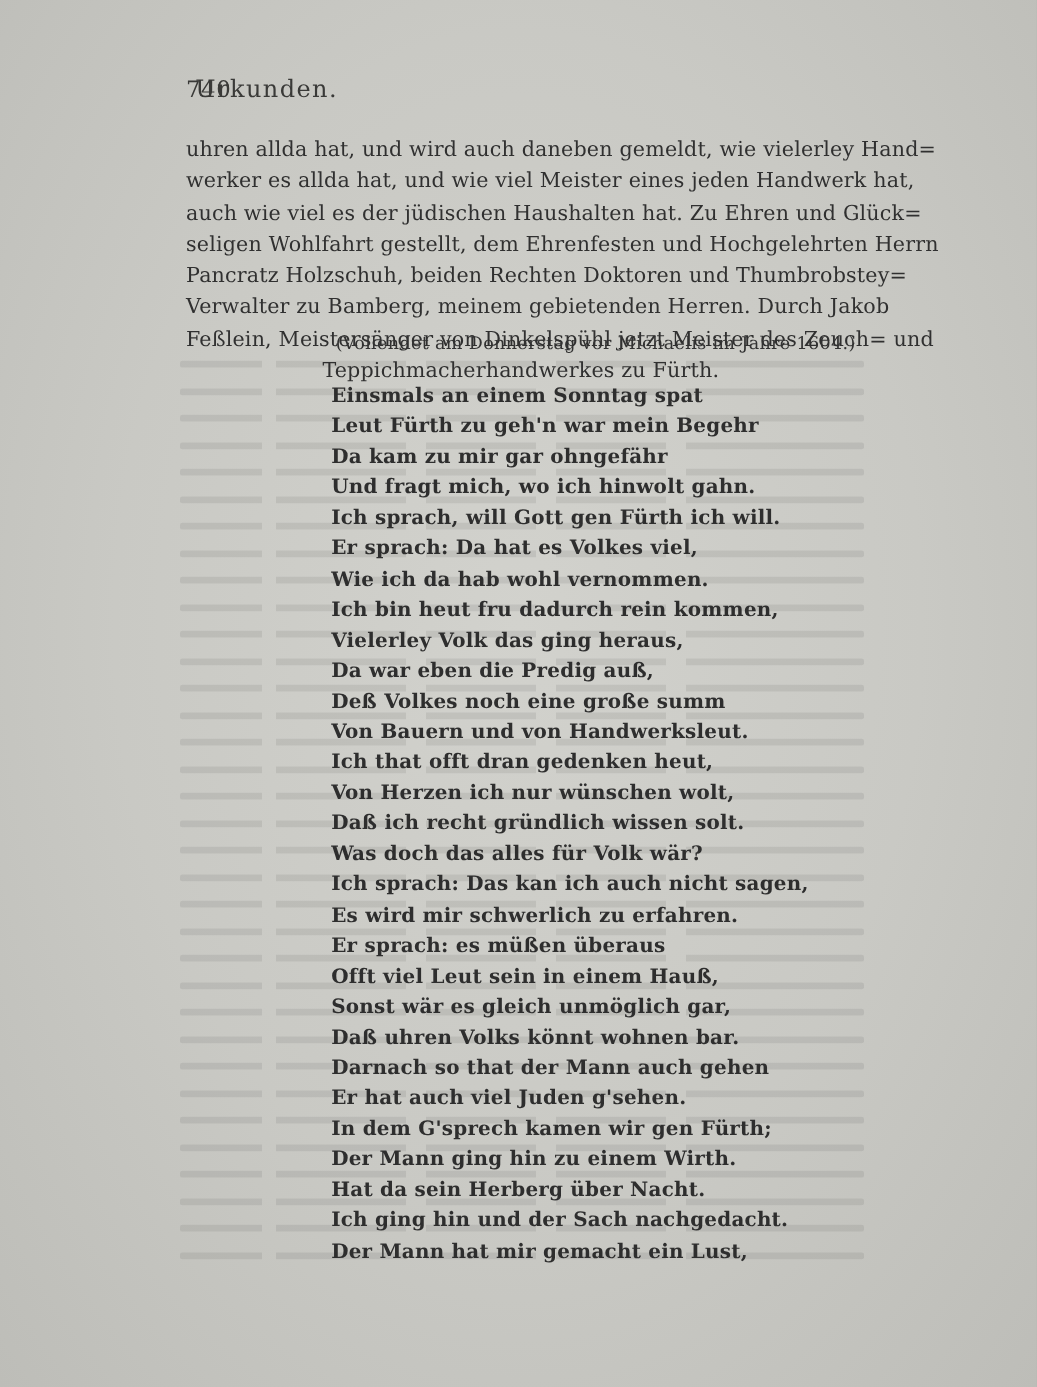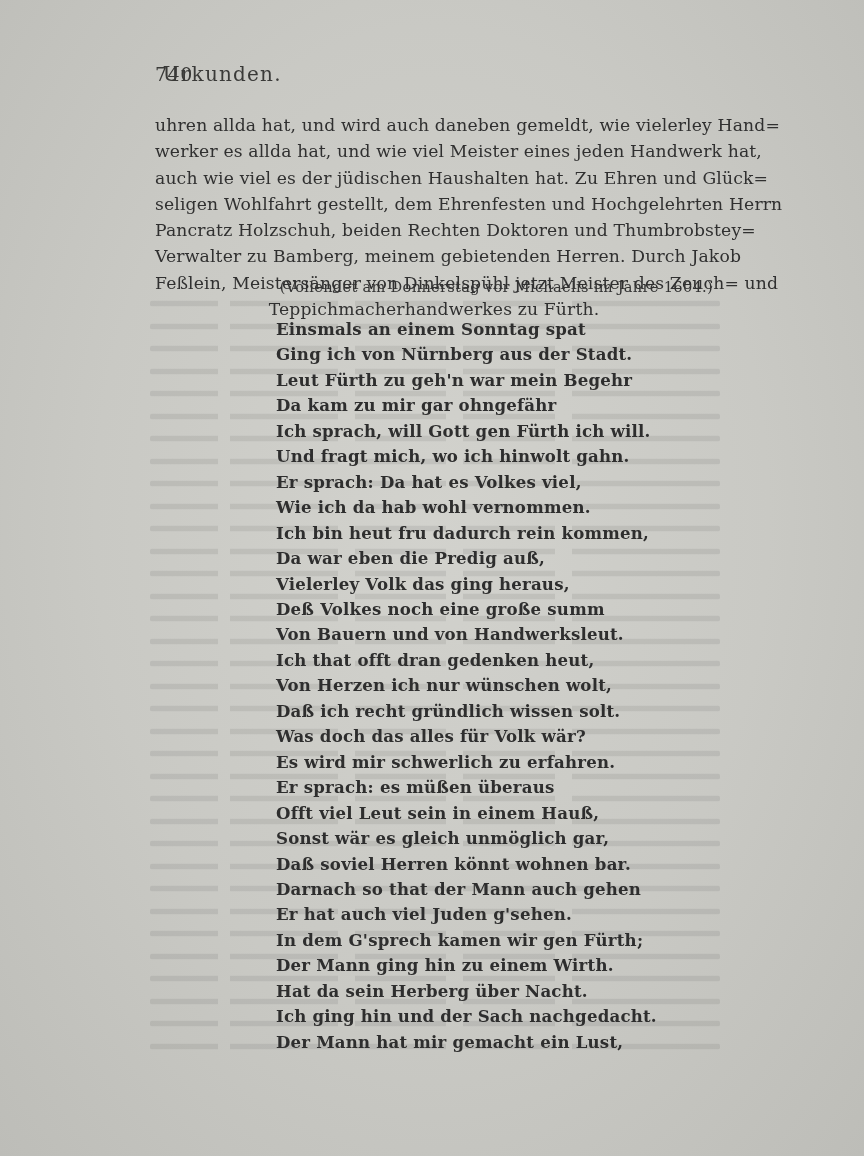--- a/index.html
+++ b/index.html
@@ -192,41 +192,41 @@
       <span class="line justify">
           <span>Feßlein, Meistersänger von Dinkelspühl jetzt Meister des Zeuch= und</span>
         </span>
       <span class="line center">Teppichmacherhandwerkes zu Fürth.</span>
     </div>
 
     <div class="subtitle">(Vollendet am Donnerstag vor Michaelis im Jahre 1604.)</div>
 
     <div class="verse">
       <span class="vline">Einsmals an einem Sonntag spat</span>
-      <span class="vline">Ging ich von Nürnberg aus der Stadt.</span>
       <span class="vline">Leut Fürth zu geh'n war mein Begehr</span>
       <span class="vline">Da kam zu mir gar ohngefähr</span>
+      <span class="vline">Und fragt mich, wo ich hinwolt gahn.</span>
       <span class="vline">Ich sprach, will Gott gen Fürth ich will.</span>
-      <span class="vline">Und fragt mich, wo ich hinwolt gahn.</span>
       <span class="vline">Er sprach: Da hat es Volkes viel,</span>
       <span class="vline">Wie ich da hab wohl vernommen.</span>
       <span class="vline">Ich bin heut fru dadurch rein kommen,</span>
+      <span class="vline">Vielerley Volk das ging heraus,</span>
       <span class="vline">Da war eben die Predig auß,</span>
-      <span class="vline">Vielerley Volk das ging heraus,</span>
       <span class="vline">Deß Volkes noch eine große summ</span>
       <span class="vline">Von Bauern und von Handwerksleut.</span>
       <span class="vline">Ich that offt dran gedenken heut,</span>
       <span class="vline">Von Herzen ich nur wünschen wolt,</span>
       <span class="vline">Daß ich recht gründlich wissen solt.</span>
       <span class="vline">Was doch das alles für Volk wär?</span>
+      <span class="vline">Ich sprach: Das kan ich auch nicht sagen,</span>
       <span class="vline">Es wird mir schwerlich zu erfahren.</span>
       <span class="vline">Er sprach: es müßen überaus</span>
       <span class="vline">Offt viel Leut sein in einem Hauß,</span>
       <span class="vline">Sonst wär es gleich unmöglich gar,</span>
-      <span class="vline">Daß soviel Herren könnt wohnen bar.</span>
+      <span class="vline">Daß uhren Volks könnt wohnen bar.</span>
       <span class="vline">Darnach so that der Mann auch gehen</span>
       <span class="vline">Er hat auch viel Juden g'sehen.</span>
       <span class="vline">In dem G'sprech kamen wir gen Fürth;</span>
       <span class="vline">Der Mann ging hin zu einem Wirth.</span>
       <span class="vline">Hat da sein Herberg über Nacht.</span>
       <span class="vline">Ich ging hin und der Sach nachgedacht.</span>
       <span class="vline">Der Mann hat mir gemacht ein Lust,</span>
 
     </div>
 

